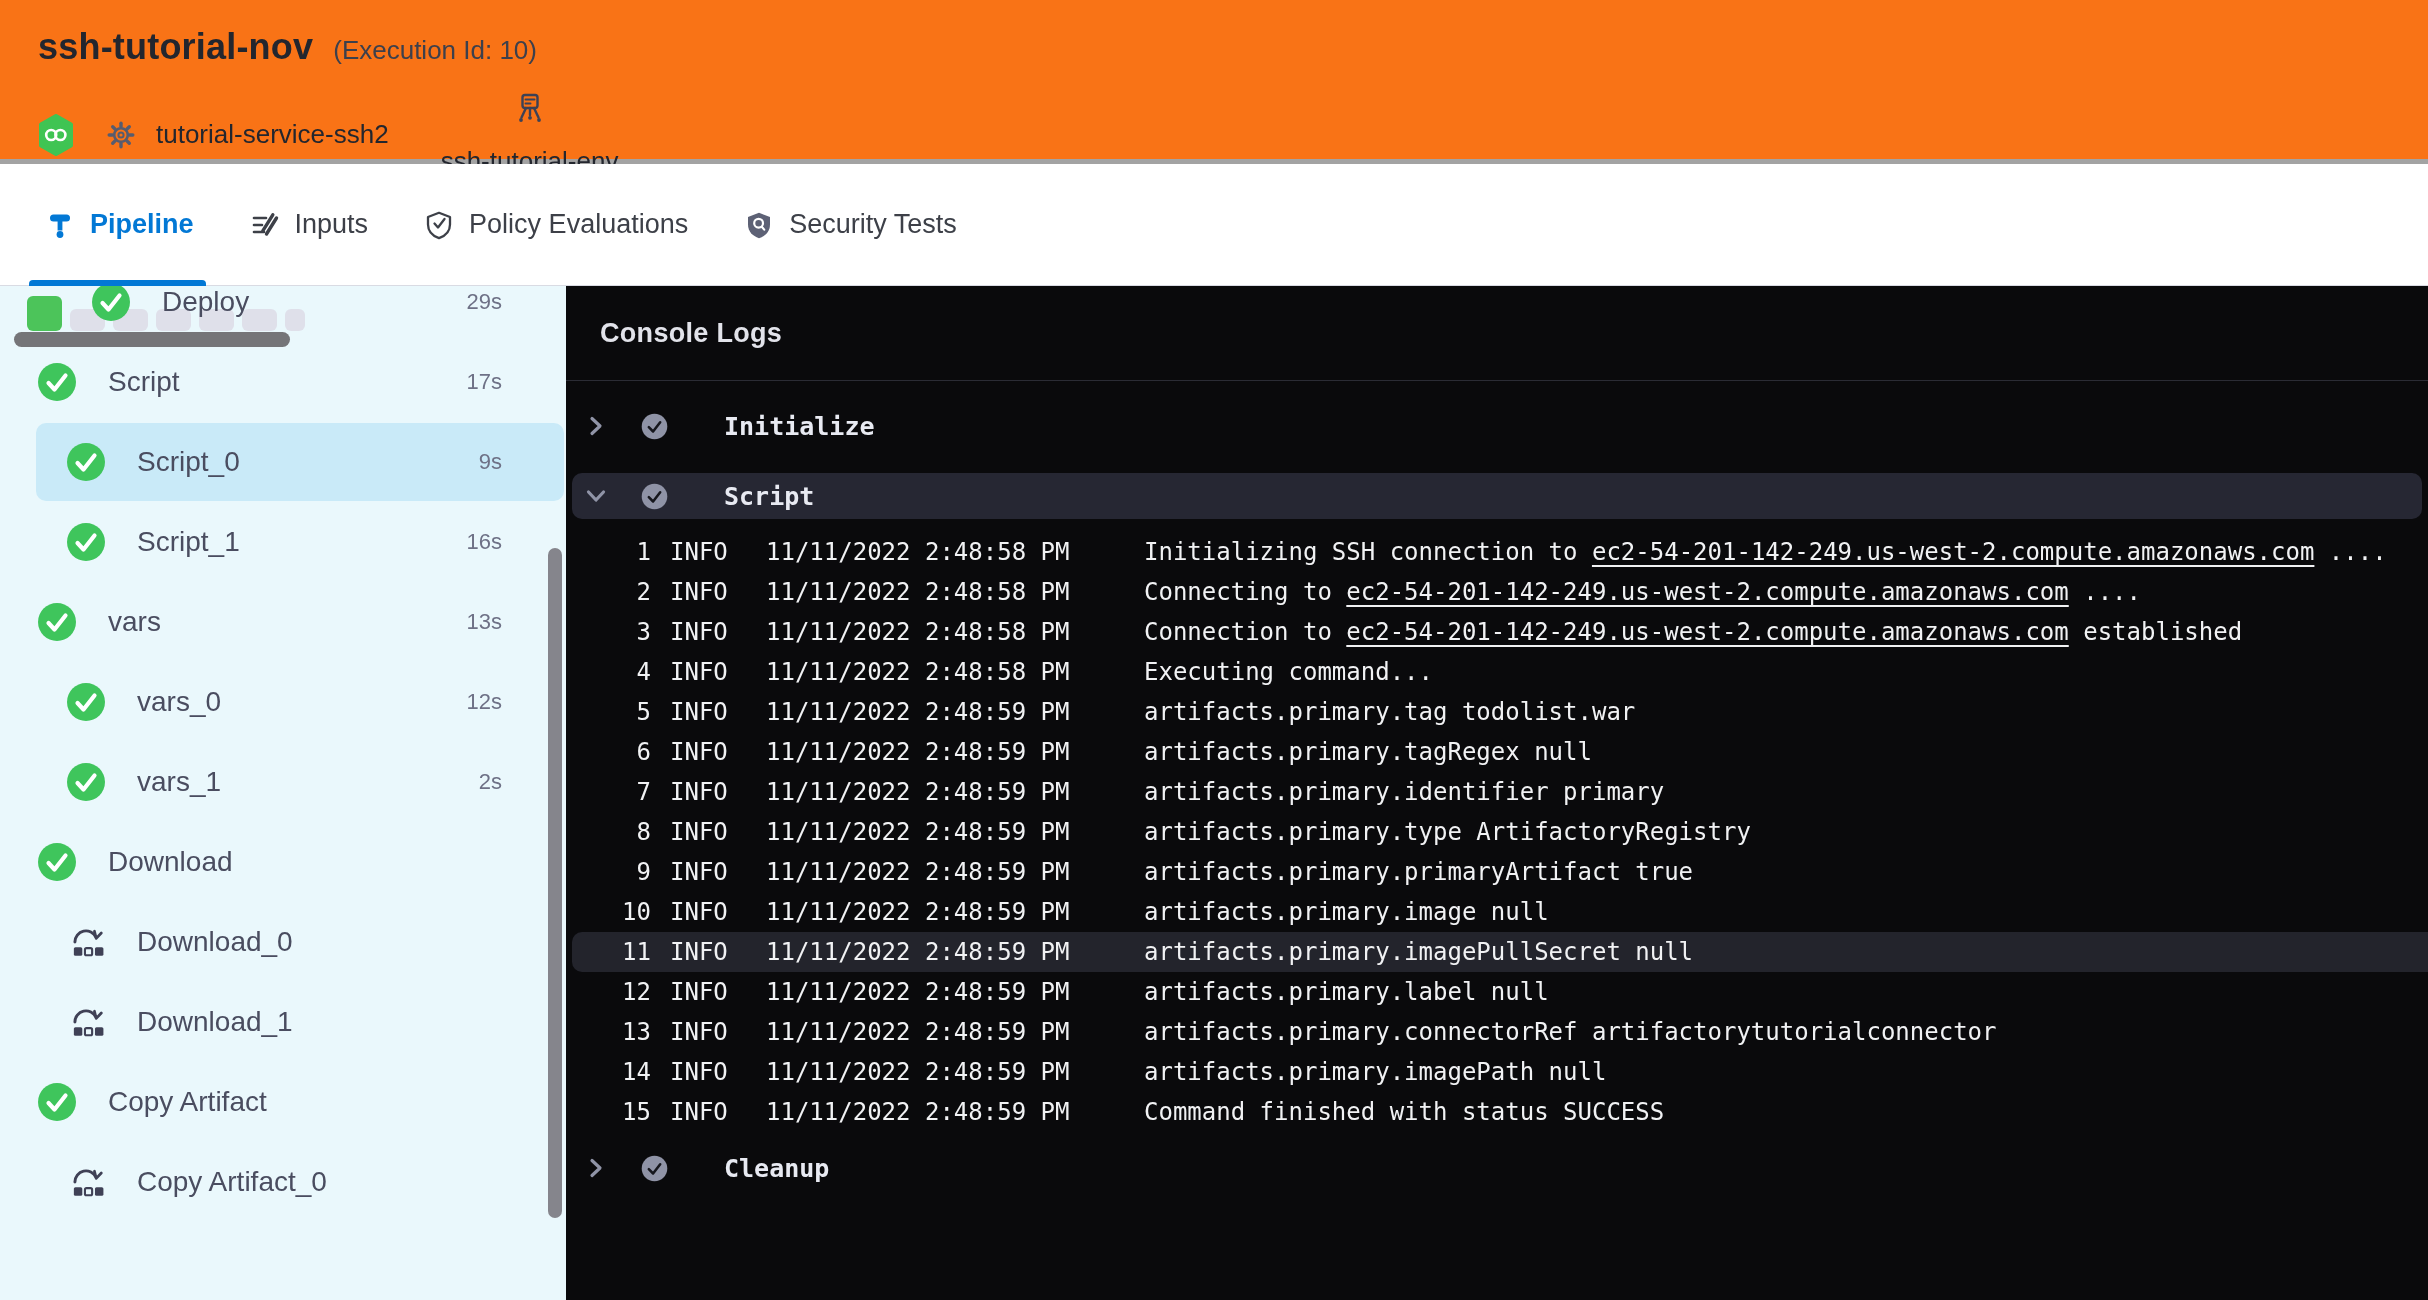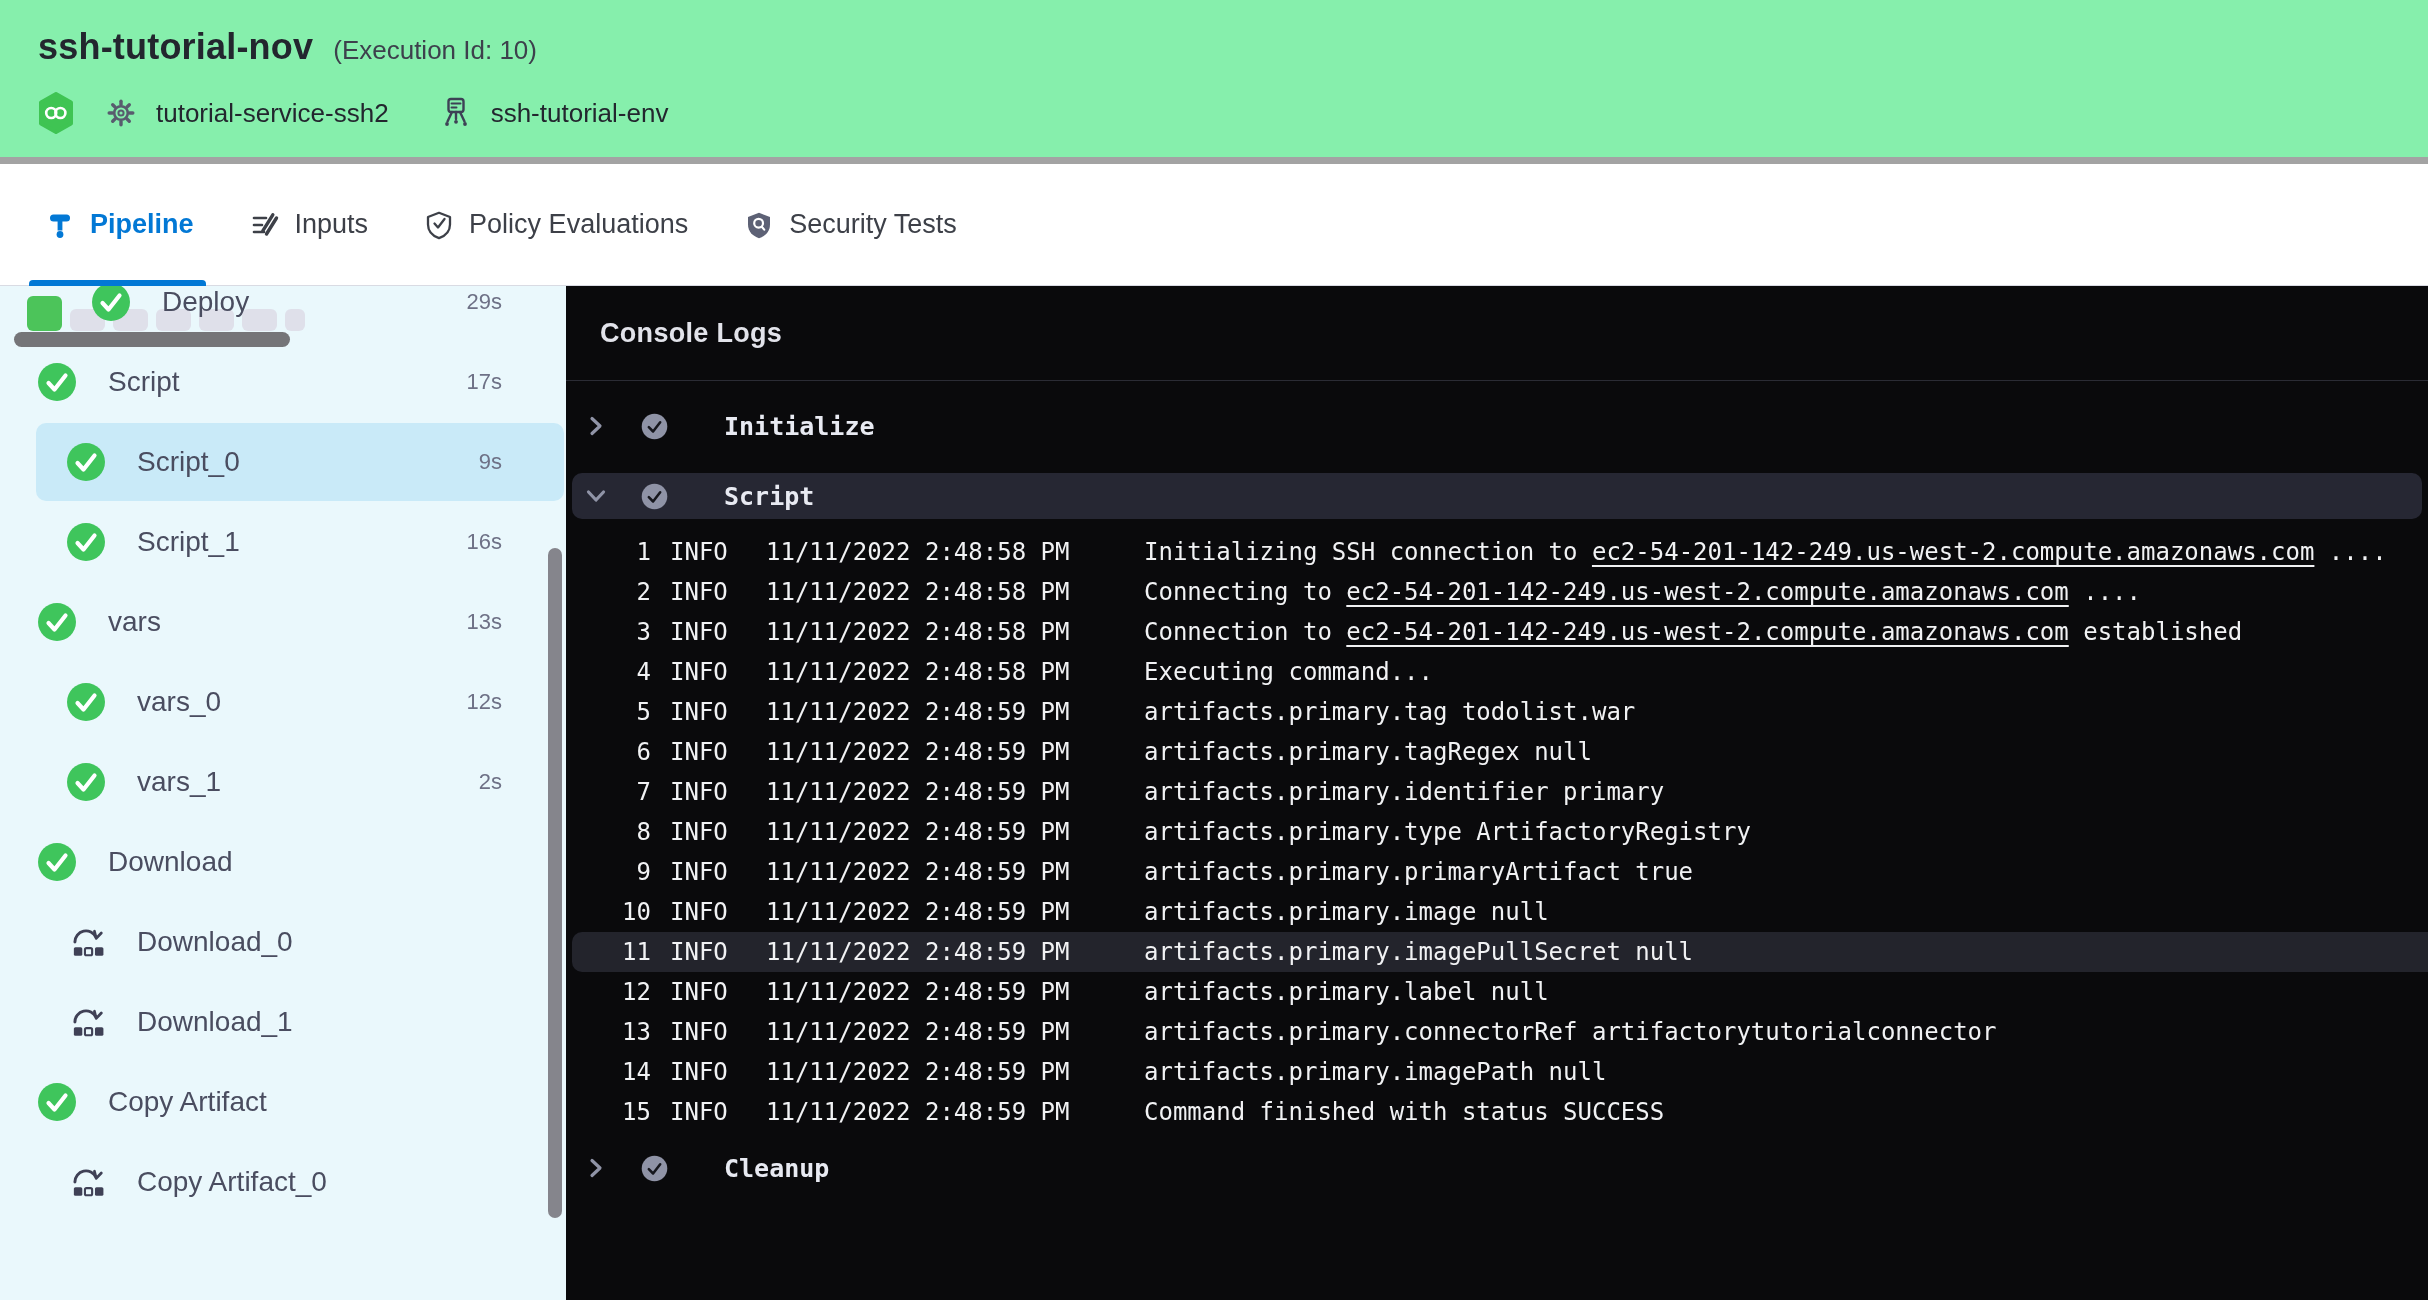--- a/index.html
+++ b/index.html
@@ -1,30 +1,30 @@
 <!DOCTYPE html>
 <html><head>
 <meta charset="utf-8">
 <style>
   * { margin:0; padding:0; box-sizing:border-box; }
   html,body { width:2428px; height:1300px; overflow:hidden; background:#fff;
               font-family:"Liberation Sans", sans-serif; }
   .app { width:2428px; height:1300px; display:flex; flex-direction:column; }
 
   
-  .exec-header { height:164px; padding:26px 0 0 38px; background:#86efac;
-                 border-bottom:7px solid #a3a3a3; flex:0 0 auto; }
+  .exec-header { height:164px; padding:26px 0 0 38px; background:#f97316;
+                 border-bottom:5px solid #a3a3a3; flex:0 0 auto; }
   .title-row { display:flex; align-items:baseline; gap:20px; }
   .page-title { font-size:36px; font-weight:bold; color:#23262e; letter-spacing:.2px; }
   .exec-id { font-size:26px; color:#3d404c; }
   .meta-row { margin-top:24px; display:flex; align-items:center; }
   .svc-badge { width:36px; height:42px; display:inline-flex; }
   .chip { display:inline-flex; align-items:center; gap:20px; font-size:26px; color:#23262e; cursor:pointer; }
   .chip-svc { margin-left:32px; }
-  .chip-env { margin-left:52px; }
+  .chip-env { margin-left:52px;flex-direction:column; }
 
   
   .tabbar { height:122px; background:#fff; border-bottom:1px solid #d9dbe3;
             display:flex; align-items:stretch; padding-left:29px; flex:0 0 auto; }
   .tab { position:relative; display:flex; align-items:center; gap:15px; padding:0 16px;
          margin-right:24px; font-size:27px; font-weight:500; color:#3d4048; cursor:pointer; }
   .tab.active { color:#0278d5; font-weight:bold; }
   .tab.active::after { content:""; position:absolute; left:0; right:4px; bottom:-1px;
                        height:6px; background:#0278d5; border-radius:4px 4px 0 0; }
 

